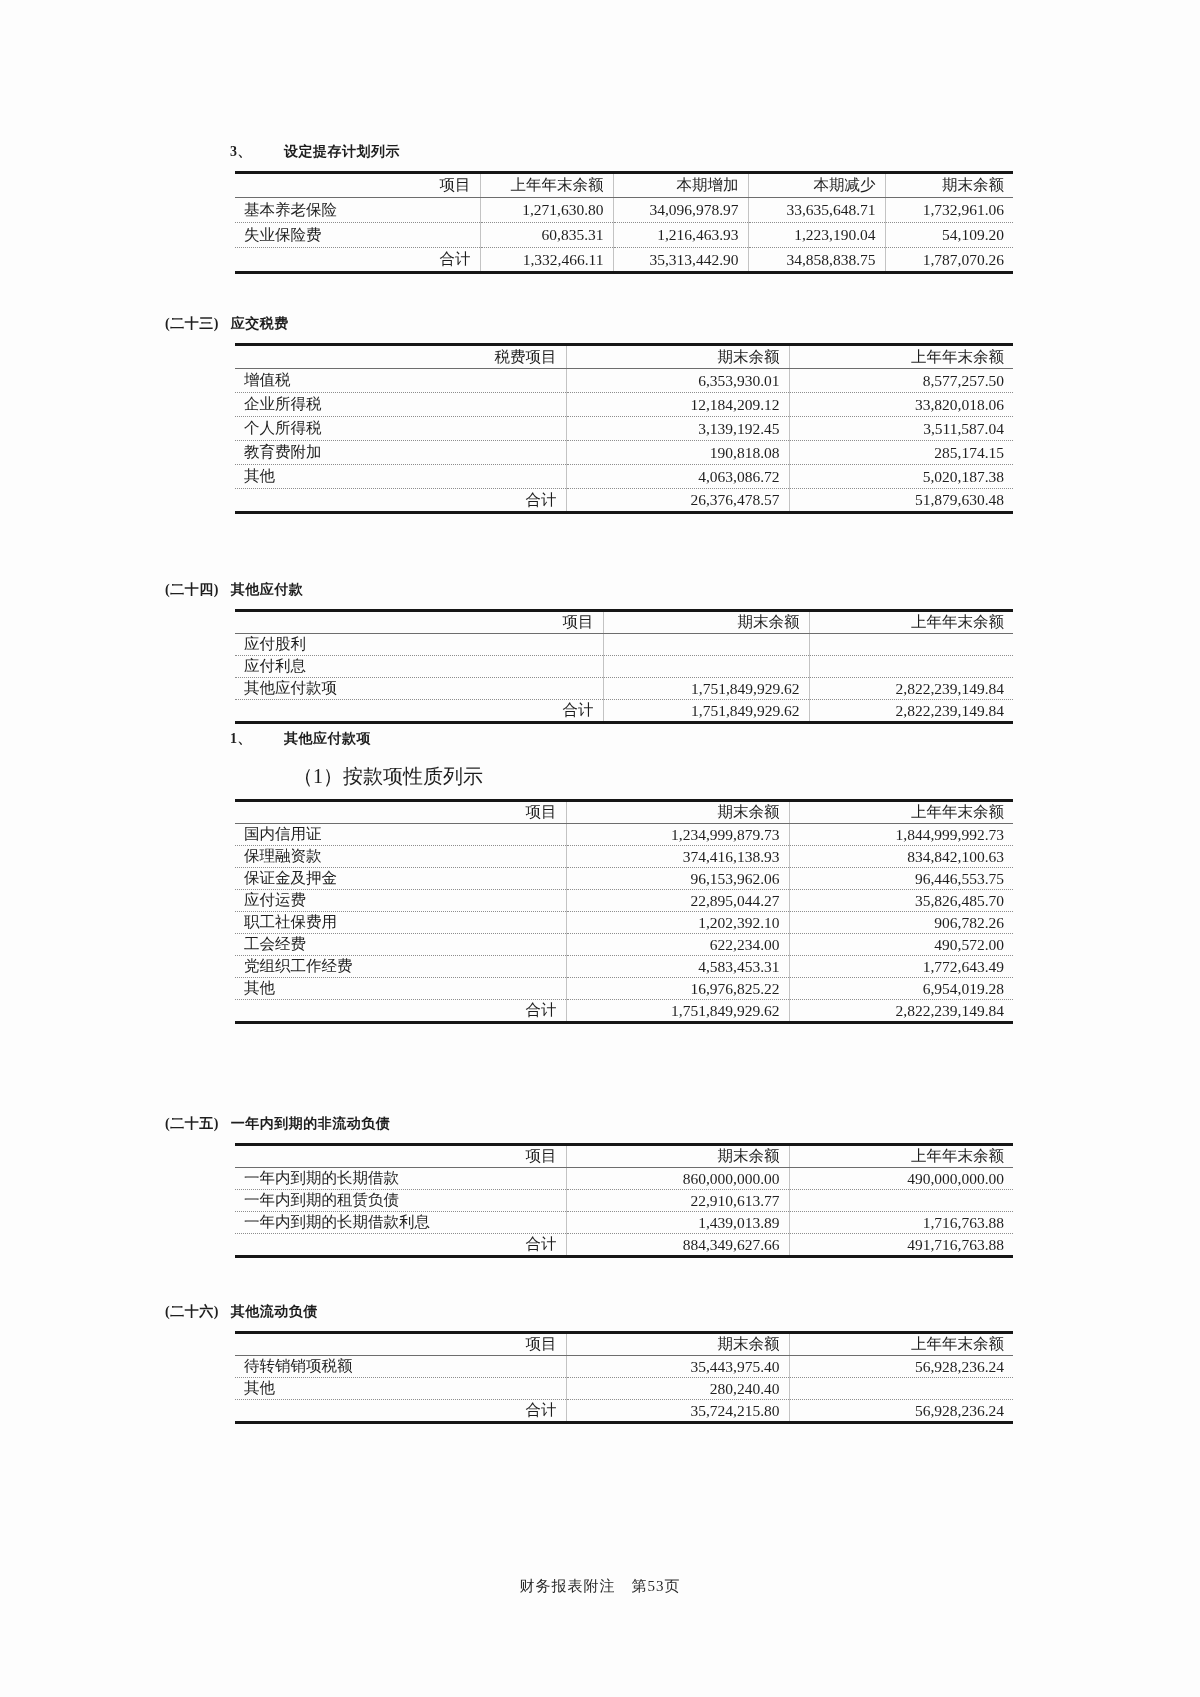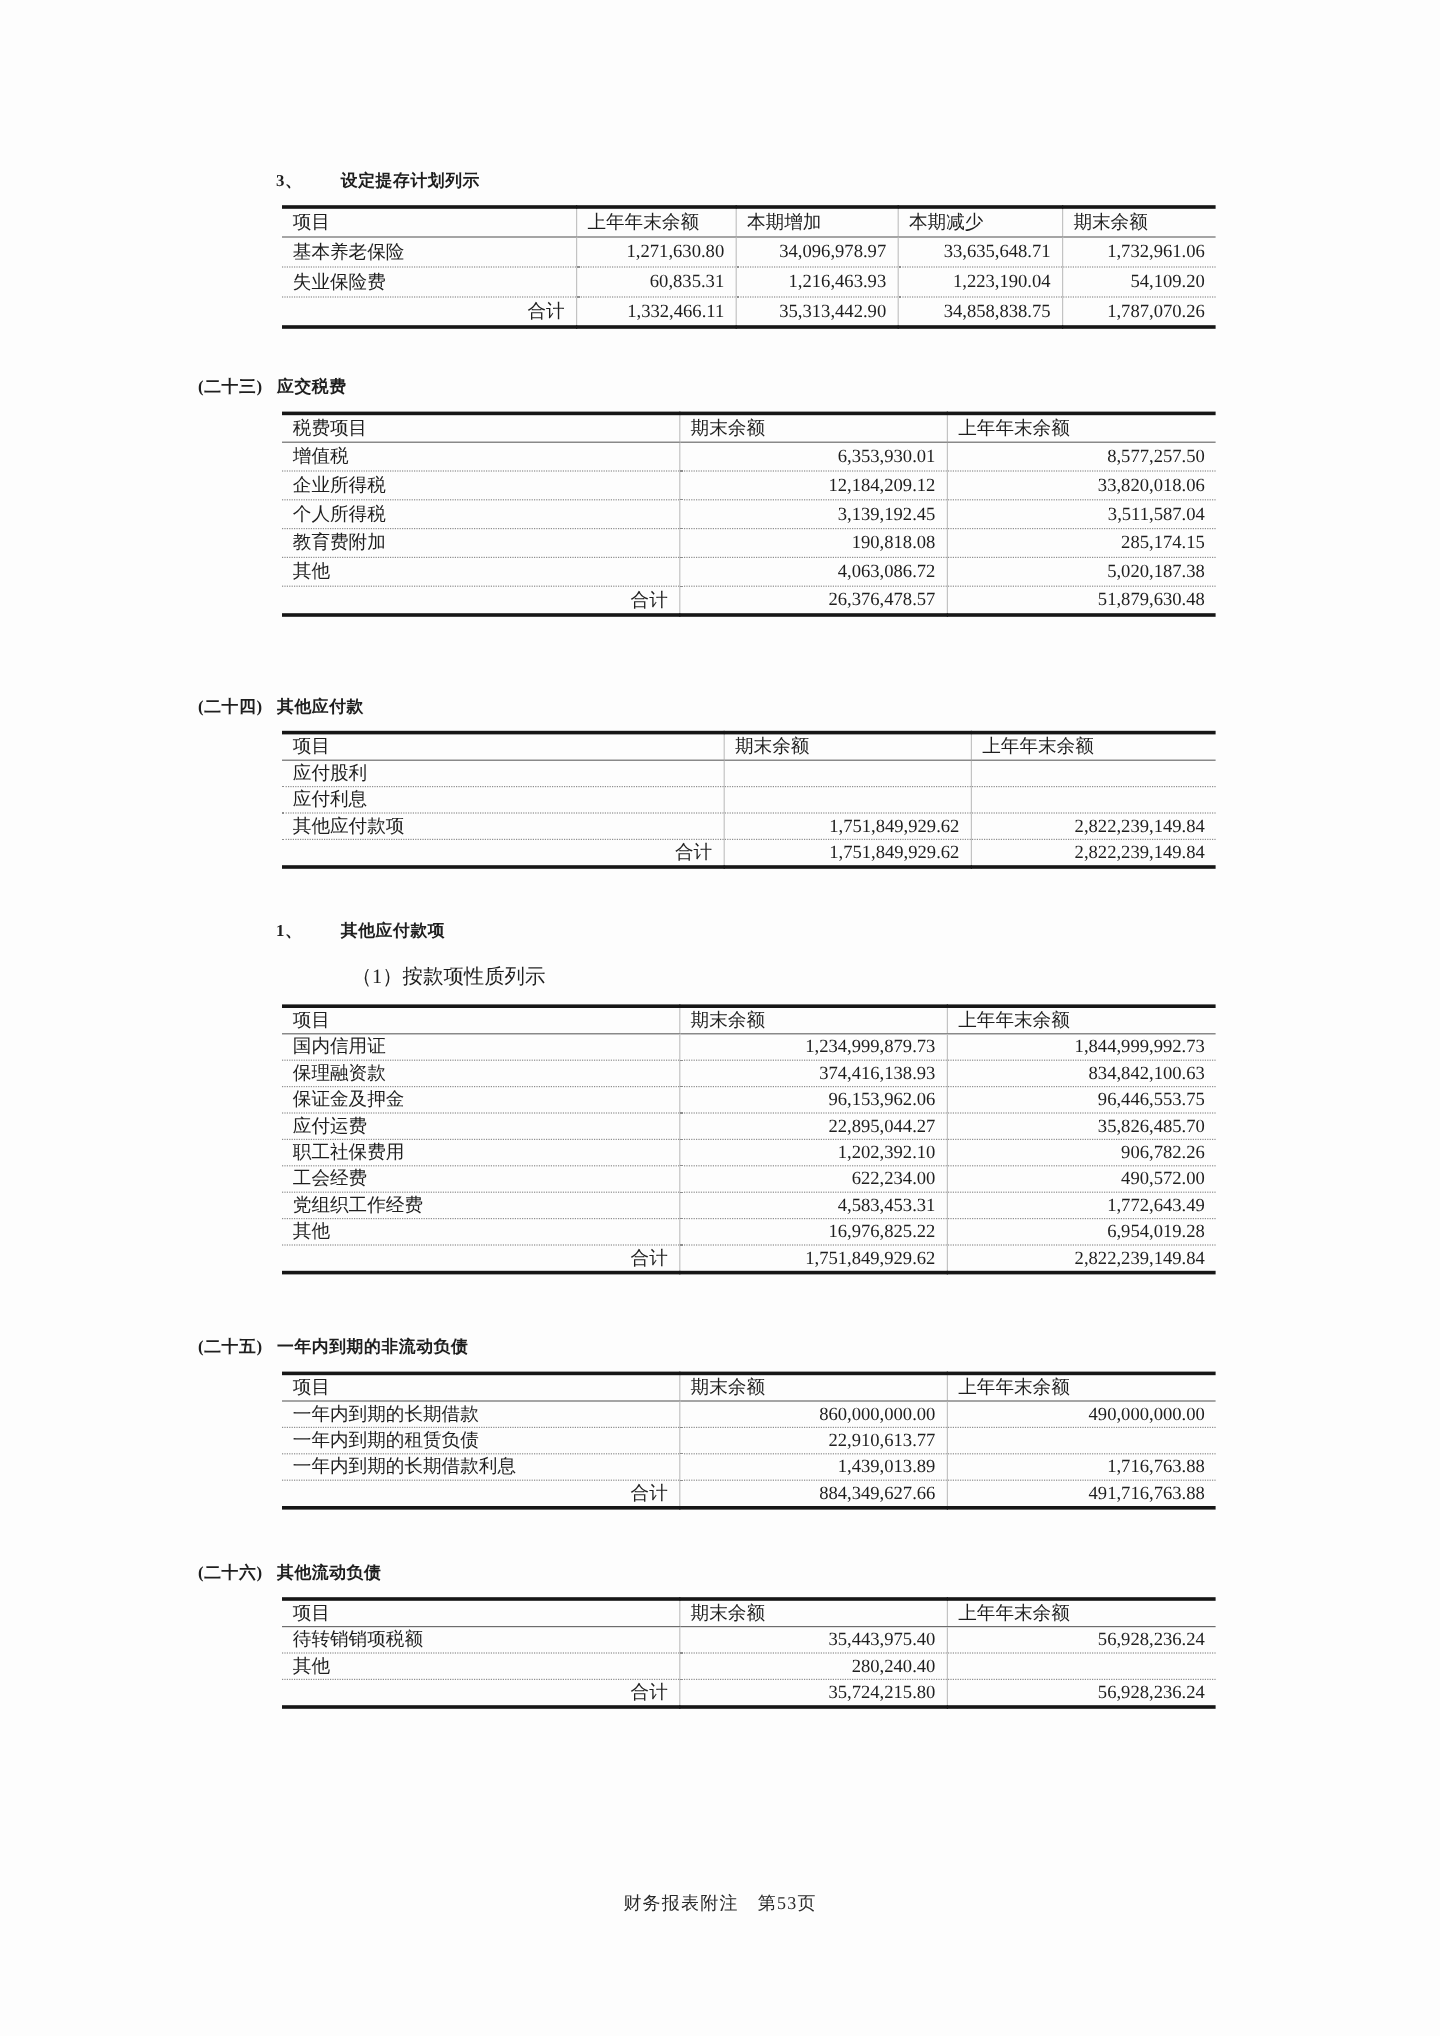--- a/index.html
+++ b/index.html
@@ -9,29 +9,29 @@
     background:#fdfdfd;
     font-family:"Liberation Serif","DejaVu Serif",serif;
     color:#1e1e1e;
     position:relative;
     overflow:hidden;
   }
   .doc-section { position:absolute; left:165px; width:850px; }
   #sec1 { top:140px; }
   #sec2 { top:312px; }
   #sec3 { top:578px; }
-  #sec4 { top:765px; }
+  #sec4 { top:727px; }
   #sec5 { top:1112px; }
   #sec6 { top:1300px; }
 
   .heading { font-size:14px; font-weight:bold; line-height:24px; letter-spacing:0.5px; }
   .heading .h-num { margin-right:8px; }
   .heading.numbered { padding-left:65px; }
   .heading.numbered .h-num { margin-right:28px; }
-  .subtitle { font-size:17px; line-height:22px; padding-left:128px; margin-top:14px; }
+  .subtitle { font-size:20px; line-height:22px; padding-left:128px; margin-top:14px; }
 
   .fin-table {
     width:778px;
     margin-left:70px;
     margin-top:7px;
     border-collapse:collapse;
     table-layout:fixed;
     border-top:3px solid #161616;
     border-bottom:3px solid #161616;
     font-size:15.5px;
@@ -40,21 +40,21 @@
   .fin-table th, .fin-table td {
     padding:0 9px;
     overflow:hidden;
     white-space:nowrap;
     font-weight:normal;
     vertical-align:middle;
   }
   .rh25 th, .rh25 td { height:25px; }
   .rh24 th, .rh24 td { height:24px; }
   .rh22 th, .rh22 td { height:22px; }
-  .fin-table thead th { text-align:left; border-bottom:1px solid #6d6d6d; }
+  .fin-table thead th { text-align:right; border-bottom:1px solid #6d6d6d; }
   .fin-table tbody td { border-top:1px dotted #8d8d8d; }
   .fin-table tbody tr:first-child td { border-top:none; }
   .fin-table th + th, .fin-table td + td { border-left:1px solid #c3c3c3; }
   .fin-table td.num { text-align:right; }
   .fin-table td.lbl { text-align:left; }
   .fin-table tr.total td.lbl { text-align:right; }
 
   .cols5 tr > *:nth-child(1){ width:245px; }
   .cols5 tr > *:nth-child(2){ width:133px; }
   .cols5 tr > *:nth-child(3){ width:135px; }

